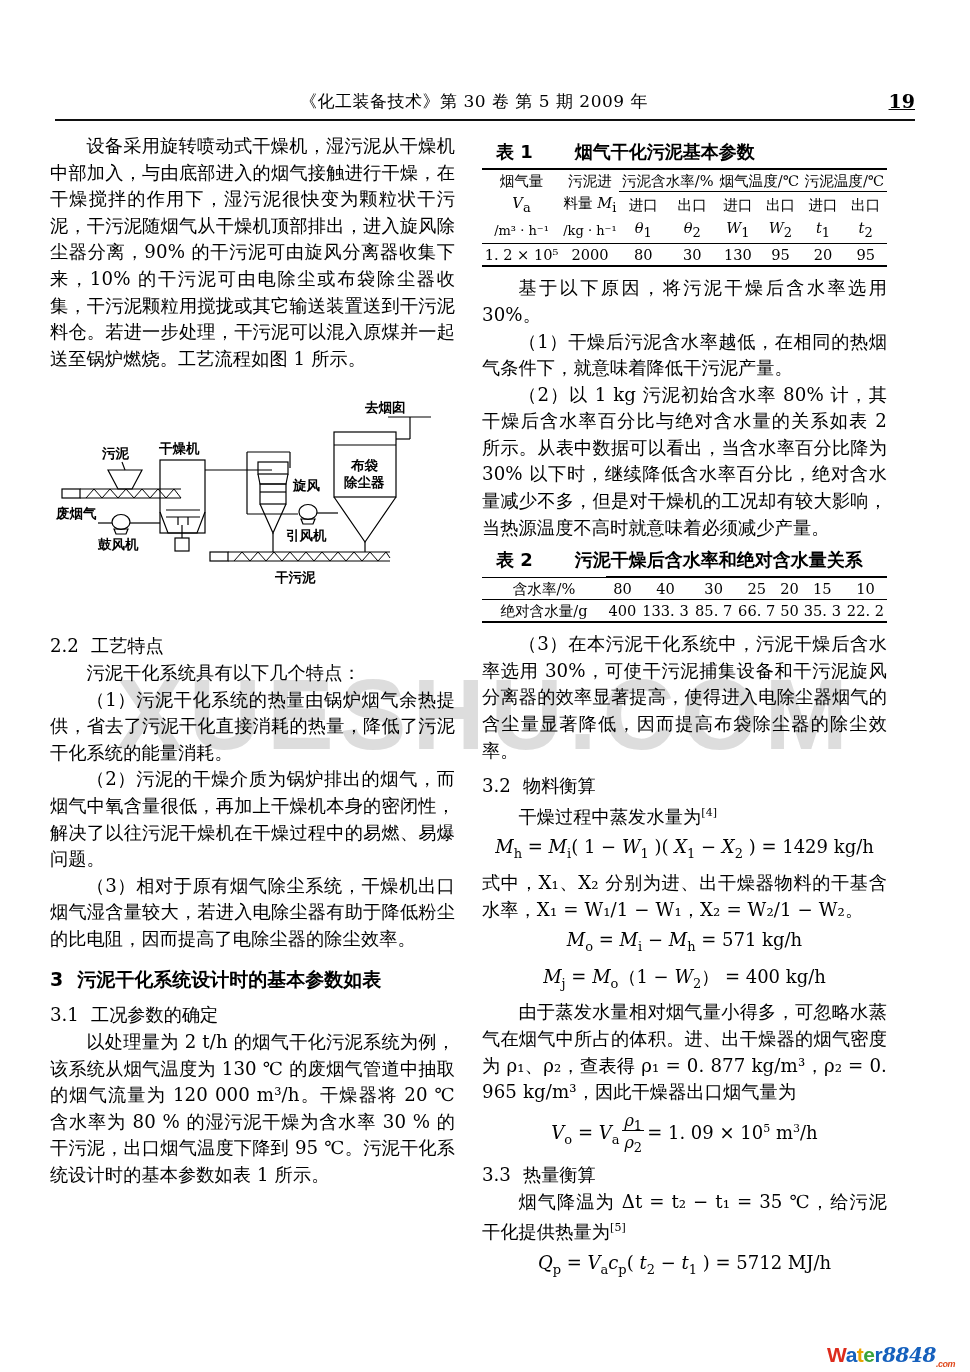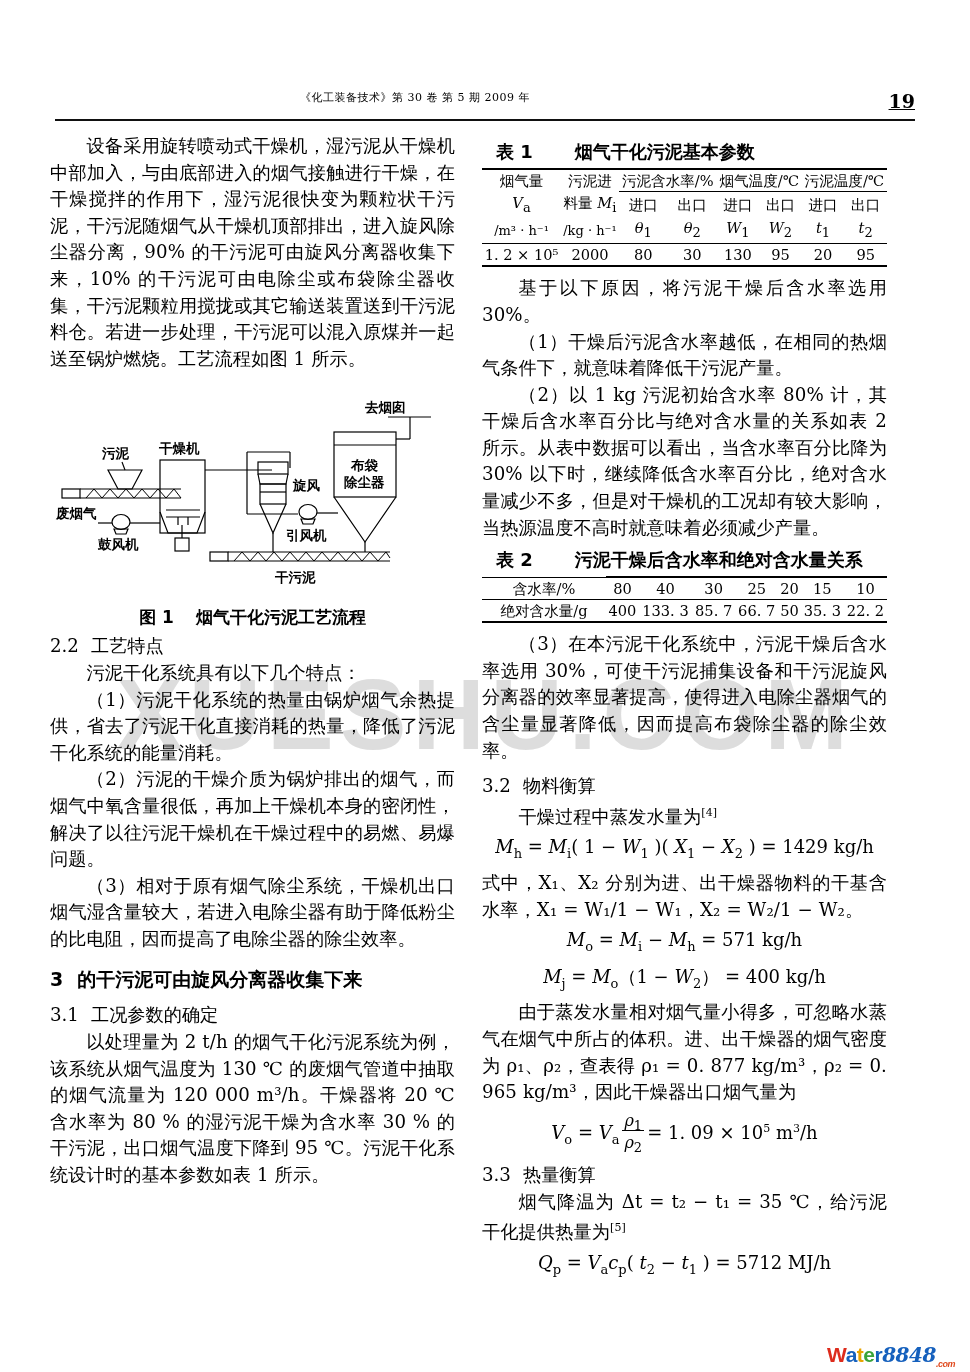--- a/index.html
+++ b/index.html
@@ -48,21 +48,21 @@
     position: absolute;
     left: 55px;
     top: 90px;
     width: 860px;
     height: 30px;
   }
   #runhead .title {
     position: absolute;
     left: 245px;
     top: 0;
-    font-size: 11px;
+    font-size: 17px;
     letter-spacing: .5px;
     white-space: nowrap;
     text-align: right;
   }
   #runhead .pageno {
     position: absolute;
     right: 0;
     top: 0;
     font-size: 19px;
     font-weight: bold;
@@ -247,21 +247,21 @@
     <h3 class="sec">
       <span class="num">2.2</span><span>工艺特点</span>
     </h3>
 
     <p class="body indent">污泥干化系统具有以下几个特点：</p>
     <p class="body indent">（1）污泥干化系统的热量由锅炉烟气余热提供，省去了污泥干化直接消耗的热量，降低了污泥干化系统的能量消耗。</p>
     <p class="body indent">（2）污泥的干燥介质为锅炉排出的烟气，而烟气中氧含量很低，再加上干燥机本身的密闭性，解决了以往污泥干燥机在干燥过程中的易燃、易爆问题。</p>
     <p class="body indent">（3）相对于原有烟气除尘系统，干燥机出口烟气湿含量较大，若进入电除尘器有助于降低粉尘的比电阻，因而提高了电除尘器的除尘效率。</p>
 
     <h2 class="sec-main">
-      <span class="num">3</span><span>的干污泥可由旋风分离器收集下来</span>
+      <span class="num">3</span><span>污泥干化系统设计时的基本参数如表</span>
     </h2>
 
     <h3 class="sec">
       <span class="num">3.1</span><span>工况参数的确定</span>
     </h3>
 
     <p class="body indent">以处理量为 2 t/h 的烟气干化污泥系统为例，该系统从烟气温度为 130 ℃ 的废烟气管道中抽取的烟气流量为 120 000 m³/h。干燥器将 20 ℃ 含水率为 80 % 的湿污泥干燥为含水率 30 % 的干污泥，出口烟气温度下降到 95 ℃。污泥干化系统设计时的基本参数如表 1 所示。</p>
   </div>
 
   <div id="figure-block">
@@ -332,23 +332,20 @@
         <text x="6" y="126">废烟气</text>
         <text x="48" y="157">鼓风机</text>
         <text x="243" y="98">旋风</text>
         <text x="236" y="148">引风机</text>
         <text x="301" y="78">布袋</text>
         <text x="294" y="95">除尘器</text>
         <text x="315" y="20">去烟囱</text>
         <text x="225" y="190">干污泥</text>
       </g>
     </svg>
-    <div class="fig-cap">
-      <span class="cap-num">图 1</span><span>烟气干化污泥工艺流程</span>
-    </div>
   </div>
 
   <div class="col" id="col-right">
 
     <div class="tbl-cap">
       <span class="cap-num">表 1</span><span>烟气干化污泥基本参数</span>
     </div>
 
     <table class="data">
       <tbody>

